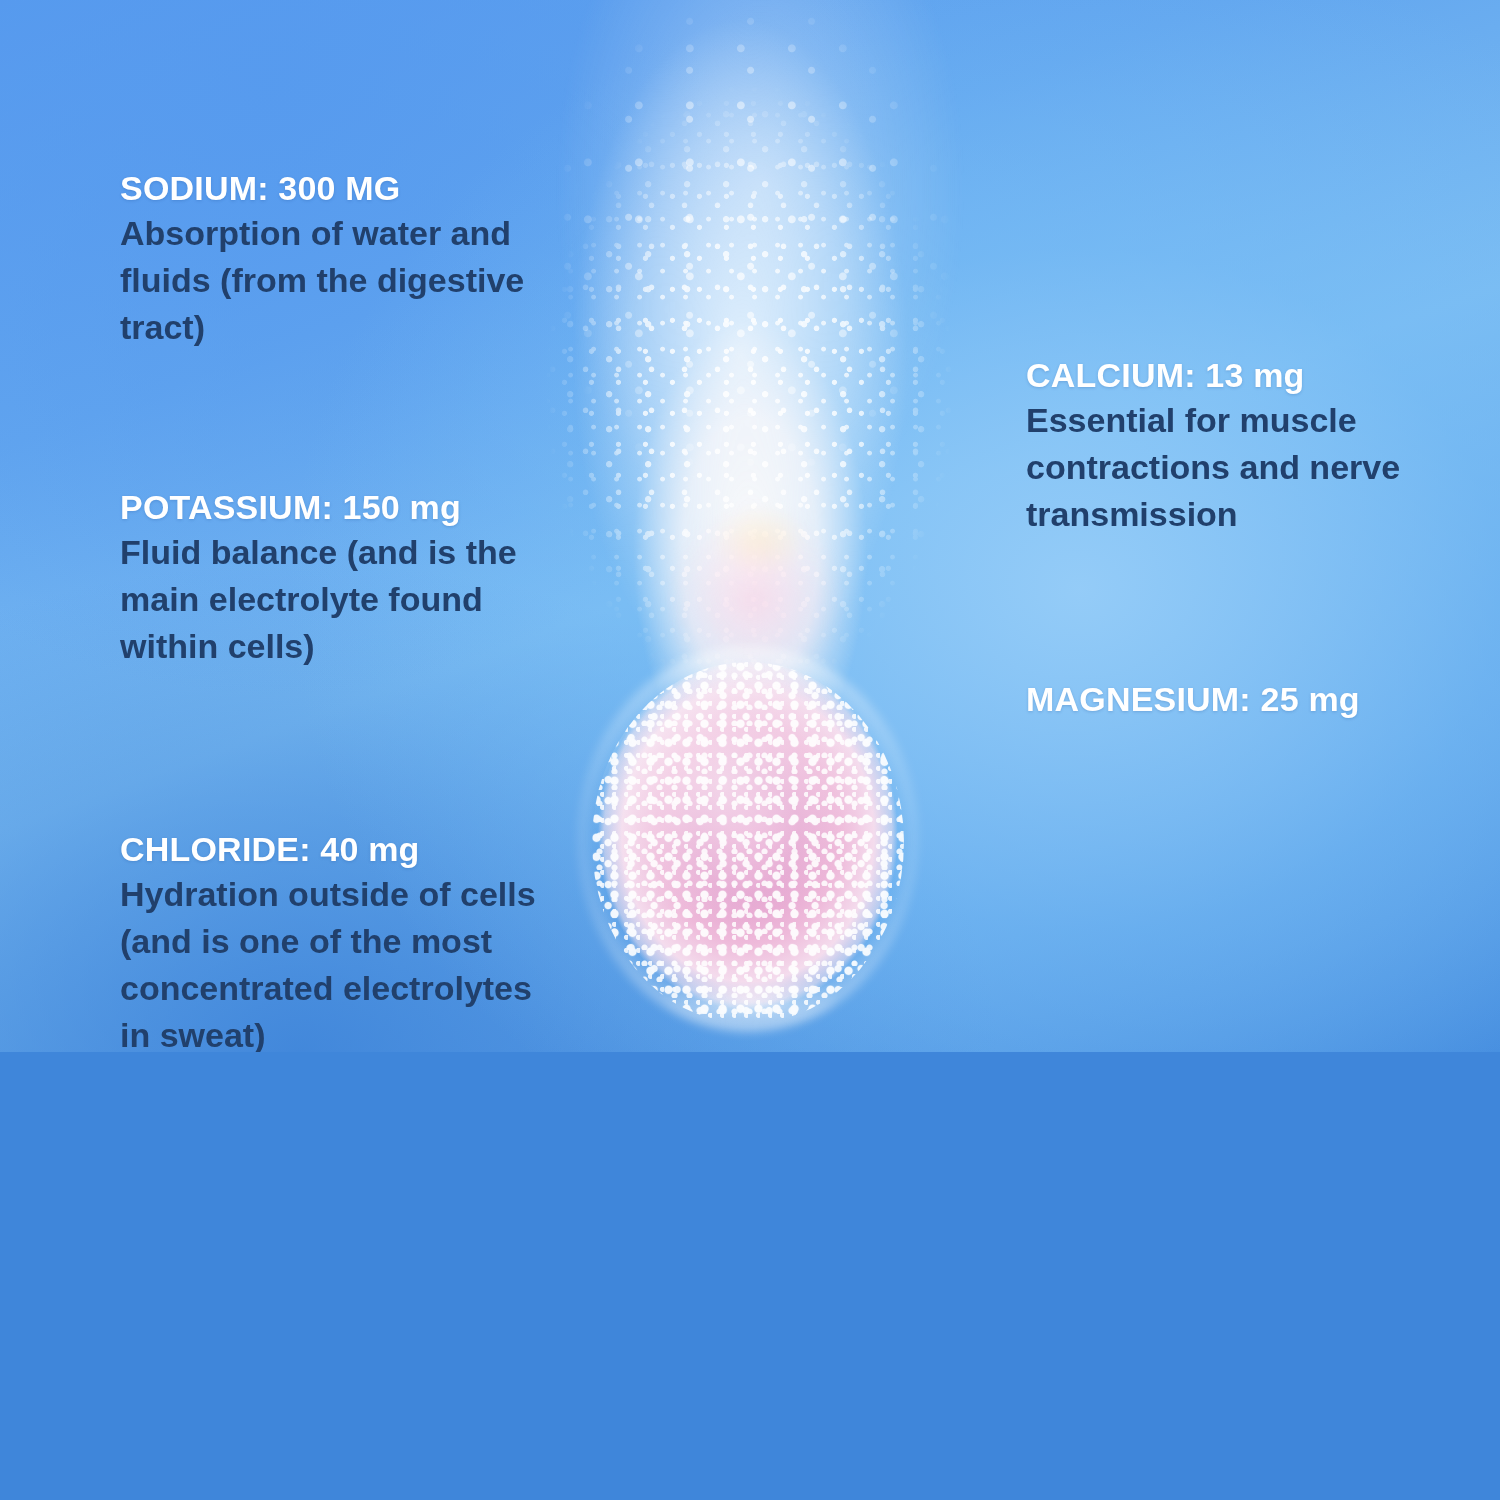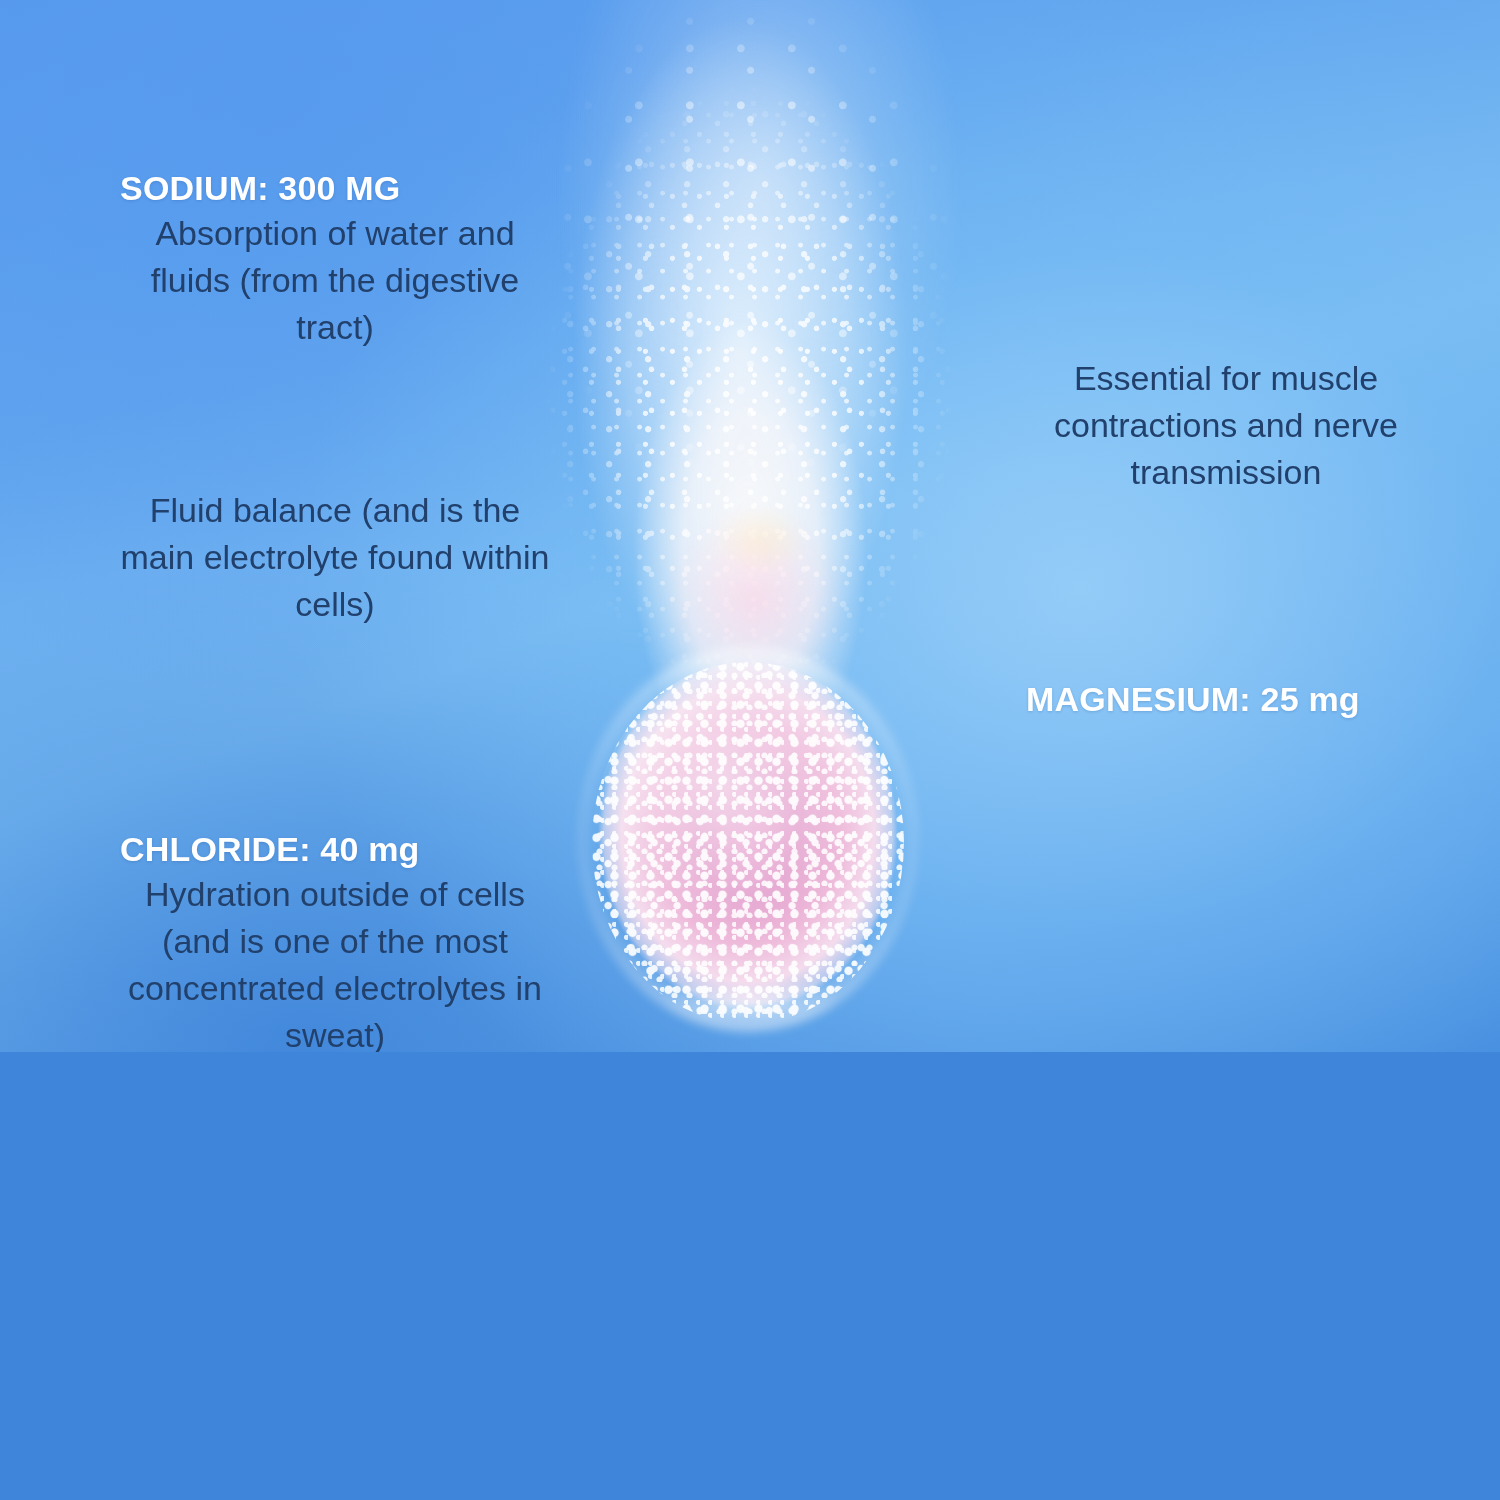--- a/index.html
+++ b/index.html
@@ -129,24 +129,23 @@
     font-size: 34px;
     font-weight: 700;
     letter-spacing: 0.2px;
     color: #ffffff;
     line-height: 1.18;
     text-shadow: 0 1px 3px rgba(30,80,150,0.25);
   }
   .fact p {
     margin: 0;
     font-size: 34px;
-    font-weight: 400;
+    font-weight: 700;
     color: #21406c;
     line-height: 1.38;
-    text-align: center;
   }
 
   #fact-sodium    { left: 120px; top: 168px; }
   #fact-potassium { left: 120px; top: 487px; }
   #fact-chloride  { left: 120px; top: 797px; margin-top: 32px; }
   #fact-calcium   { left: 1026px; top: 355px; width: 400px; }
   #fact-magnesium { left: 1026px; top: 665px; width: 400px; margin-top: 14px; }
 
   
   .footer {
@@ -189,29 +188,31 @@
     <div class="tablet-edge"></div>
     <div class="tablet-foam"></div>
   </div>
 
   <div class="fact" id="fact-sodium">
     <h3>SODIUM: 300 MG</h3>
     <p>Absorption of water and fluids (from the digestive tract)</p>
   </div>
 
   <div class="fact" id="fact-potassium">
+    <h3>POTASSIUM: 150 mg</h3>
     <p>Fluid balance (and is the main electrolyte found within cells)</p>
   </div>
 
   <div class="fact" id="fact-chloride">
     <h3>CHLORIDE: 40 mg</h3>
     <p>Hydration outside of cells (and is one of the most concentrated electrolytes in sweat)</p>
   </div>
 
   <div class="fact" id="fact-calcium">
+    <h3>CALCIUM: 13 mg</h3>
     <p>Essential for muscle contractions and nerve transmission</p>
   </div>
 
   <div class="fact" id="fact-magnesium">
     <h3>MAGNESIUM: 25 mg</h3>
   </div>
 
 
 </div>
 

